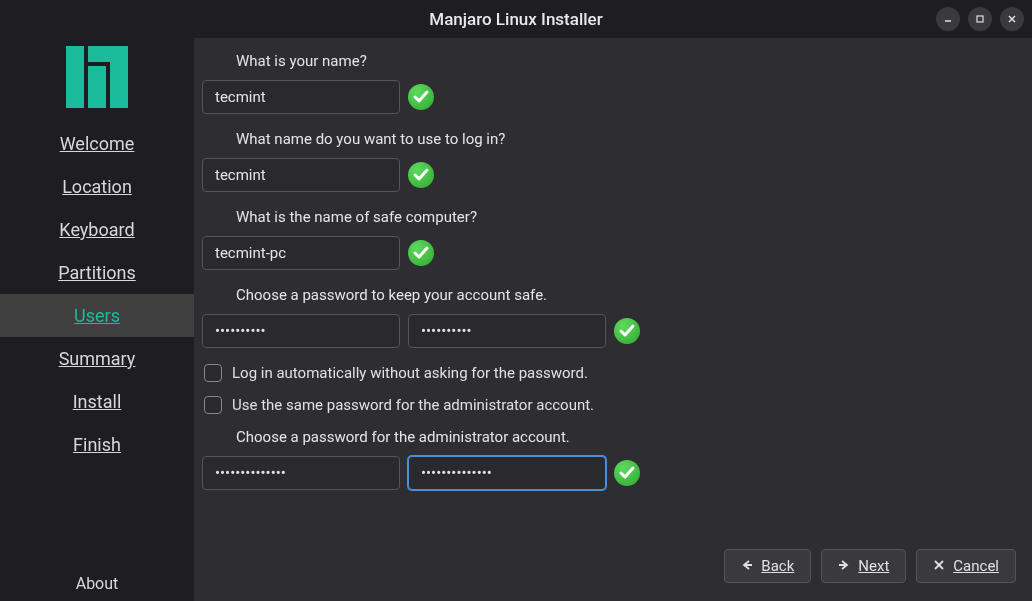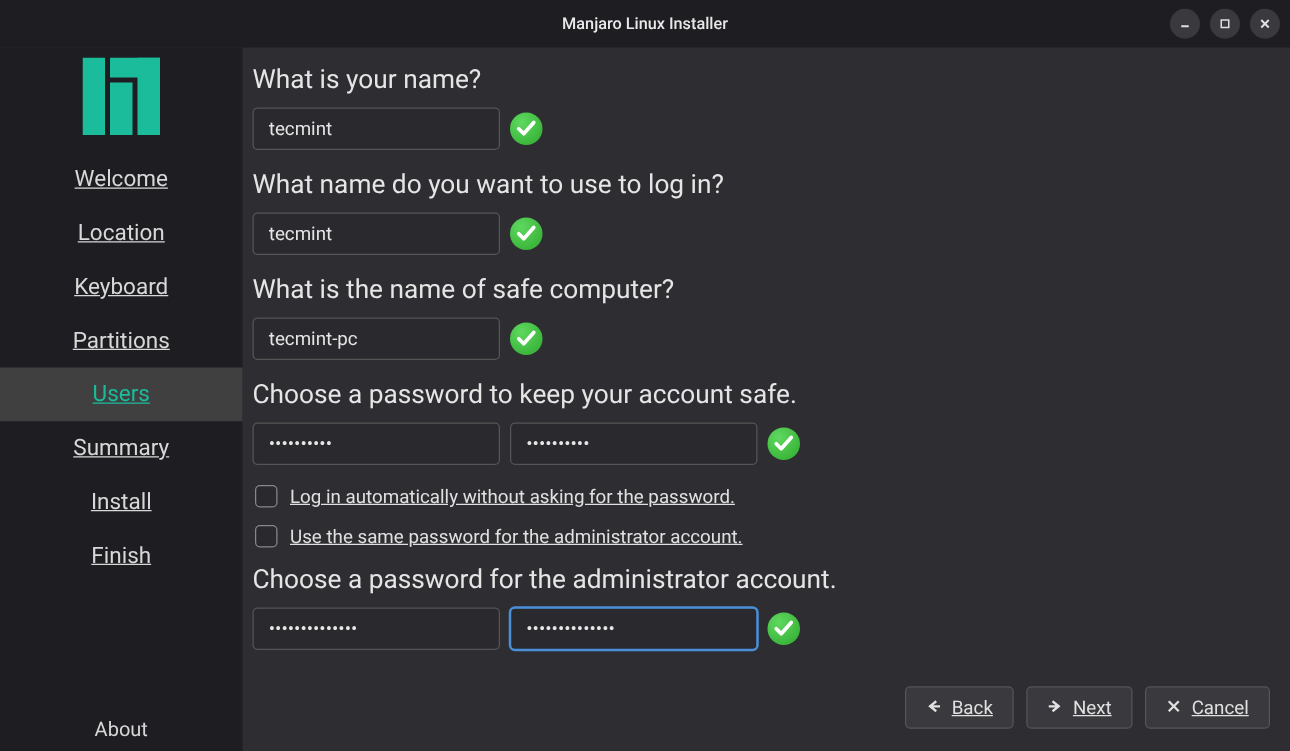--- a/index.html
+++ b/index.html
@@ -22,21 +22,21 @@
       flex-direction: column;
     }
     .titlebar {
       background: #1e1e22;
       height: 38px;
       display: flex;
       align-items: center;
       justify-content: center;
       position: relative;
       color: #e8e8e8;
-      font-size: 13px;
+      font-size: 17px;
       font-weight: 500;
     }
     .window-controls {
       position: absolute;
       right: 8px;
       display: flex;
       gap: 8px;
     }
     .win-btn {
       width: 24px;
@@ -100,23 +100,24 @@
       flex: 1;
       padding: 14px 8px 8px 8px;
       color: #e0e0e0;
       display: flex;
       flex-direction: column;
     }
     .form-content {
       flex: 1;
     }
     .field-label {
-      font-size: 21px;
+      font-size: 15px;
       margin-bottom: 10px;
       color: #e5e5e5;
+      margin-left: 34px;
     }
     .field-row {
       display: flex;
       align-items: center;
       gap: 8px;
       margin-bottom: 16px;
     }
     .text-input {
       width: 198px;
       height: 34px;
@@ -143,21 +144,20 @@
     .check-icon svg {
       width: 18px;
       height: 18px;
     }
     .checkbox-row {
       display: flex;
       align-items: center;
       gap: 10px;
       margin-bottom: 14px;
       padding-left: 2px;
-      text-decoration: underline;
     }
     .checkbox {
       width: 18px;
       height: 18px;
       background: #2a2a2e;
       border: 1px solid #888;
       border-radius: 4px;
       cursor: pointer;
     }
     .checkbox-label {

